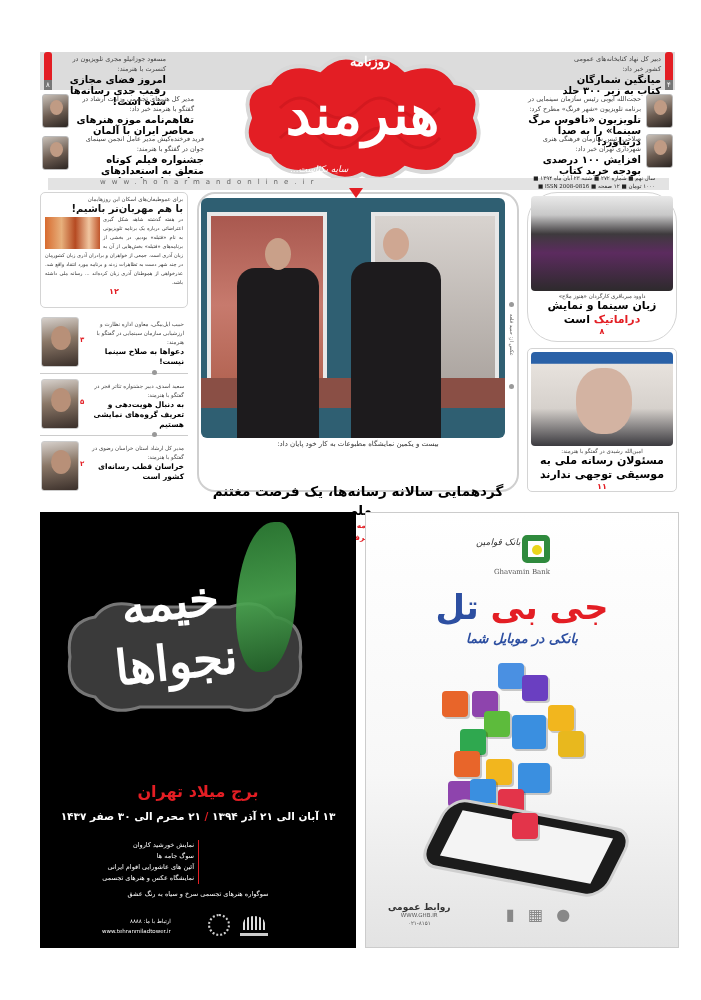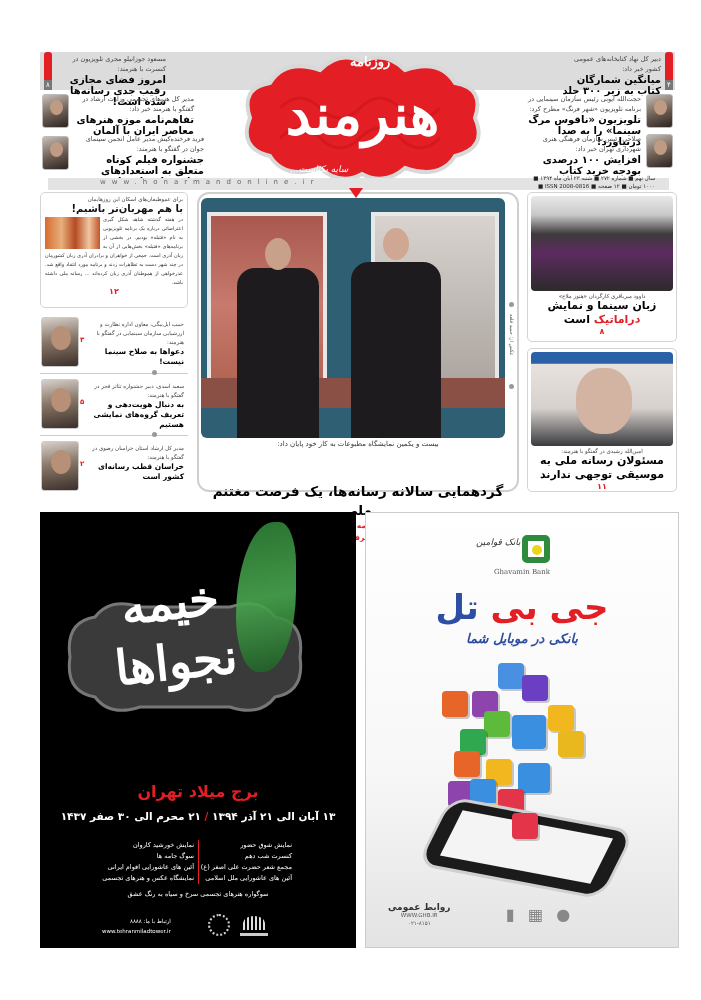--- a/index.html
+++ b/index.html
@@ -24,21 +24,21 @@
     background: linear-gradient(160deg, #c8c0b8 0%, #6d5d52 55%, #2b2522 100%); overflow: hidden; }
   .teaser-photo::after { content: ""; position: absolute; left: 7px; top: 5px; width: 13px; height: 15px; border-radius: 50%; background: #c09b84; }
   .red-tab { position: absolute; width: 8px; height: 38px; background: #e31e24; border-radius: 3px 3px 0 0; }
   .gray-num { position: absolute; width: 8px; height: 10px; background: #777; color: #fff; font-size: 7px; text-align: center; line-height: 10px; }
 
   .url { position: absolute; left: 60px; top: 130px; font-size: 7px; letter-spacing: 6px; color: #666; direction: ltr; }
   .issue { position: absolute; right: 20px; top: 126px; font-size: 5.5px; line-height: 8px; color: #222; text-align: right; }
 
   
   .col-left { position: absolute; left: 40px; top: 192px; width: 148px; height: 300px; }
-  .col-mid { position: absolute; left: 197px; top: 192px; width: 322px; height: 300px; border: 2px solid #cfcfcf; border-radius: 12px; }
+  .col-mid { position: absolute; left: 197px; top: 192px; width: 322px; height: 300px; border: 2px solid #cfcfcf; border-radius: 18px; }
   .col-right { position: absolute; left: 527px; top: 192px; width: 150px; height: 300px; }
 
   .box { border: 1.5px solid #d4d4d4; border-radius: 5px; background: #fff; }
 
   .left-top { position: absolute; left: 0; top: 0; width: 148px; height: 116px; padding: 3px 4px; }
   .left-top .kicker { font-size: 5.5px; color: #444; text-align: right; }
   .left-top .head { font-size: 10px; font-weight: bold; text-align: right; line-height: 13px; }
   .left-top .photo { float: left; width: 55px; height: 32px; margin: 2px 3px 2px 0;
     background: linear-gradient(90deg, #d86b2f 0%, #e7b07c 30%, #b64a22 55%, #f0c6a0 80%, #c0552a 100%); }
   .left-top .body { font-size: 5px; line-height: 9px; color: #333; text-align: justify; }
@@ -231,21 +231,21 @@
   <div class="dot" style="right:3px; top:108px;"></div>
   <div class="dot" style="right:3px; top:190px;"></div>
   <div class="mid-text">
     <div class="kicker">بیست و یکمین نمایشگاه مطبوعات به کار خود پایان داد:</div>
     <div class="head">گردهمایی سالانه رسانه‌ها، یک فرصت مغتنم ملی</div>
     <div class="sub">در گروه روزنامه‌های سراسری، «روزنامه هنرمند» برگزیده شد و مورد تقدیر قرار گرفت</div>
   </div>
 </section>
 
 <section class="col-right">
-  <article class="right-box box" style="top:0; height:150px;">
+  <article class="right-box box" style="top:0; height:150px;border-radius:30px;">
     <div class="rb-photo1"></div>
     <div class="rb-kicker">داوود میرباقری کارگردان «هنوز ملاح»</div>
     <div class="rb-head">
       <div>زبان سینما و نمایش</div>
       <div><span class="red">دراماتیک</span> <span>است</span></div>
     </div>
     <div class="pgnum">۸</div>
   </article>
 
   <article class="right-box box" style="top:156px; height:144px;">
@@ -262,26 +262,20 @@
       <path d="M10 75 Q5 40 35 35 Q50 15 80 25 L170 25 Q200 15 215 35 Q245 40 240 75 Q245 110 215 115 Q200 135 170 125 L80 125 Q50 135 35 115 Q5 110 10 75 Z" fill="#3a3a3a" stroke="#777" stroke-width="3"></path>
     </svg>
   </div>
   <div class="ad-flag"></div>
   <div class="ad-calli">خیمه نجواها</div>
   <div class="ad-title2">برج میلاد تهران</div>
   <div class="ad-date">
     <span>۱۳ آبان الی ۲۱ آذر ۱۳۹۴</span>
     <span class="sl"> / </span>
     <span>۲۱ محرم الی ۳۰ صفر ۱۴۳۷</span>
-  </div>
-  <div class="ad-list r">
-    <div>نمایش شوق حضور</div>
-    <div>کنسرت شب دهم</div>
-    <div>مجمع شعر حضرت علی اصغر (ع)</div>
-    <div>آئین های عاشورایی ملل اسلامی</div>
   </div>
   <div class="ad-divider"></div>
   <div class="ad-list l">
     <div>نمایش خورشید کاروان</div>
     <div>سوگ جامه ها</div>
     <div>آئین های عاشورایی اقوام ایرانی</div>
     <div>نمایشگاه عکس و هنرهای تجسمی</div>
   </div>
   <div class="ad-foot">سوگواره هنرهای تجسمی سرخ و سیاه به رنگ عشق</div>
   <div class="ad-contact">

